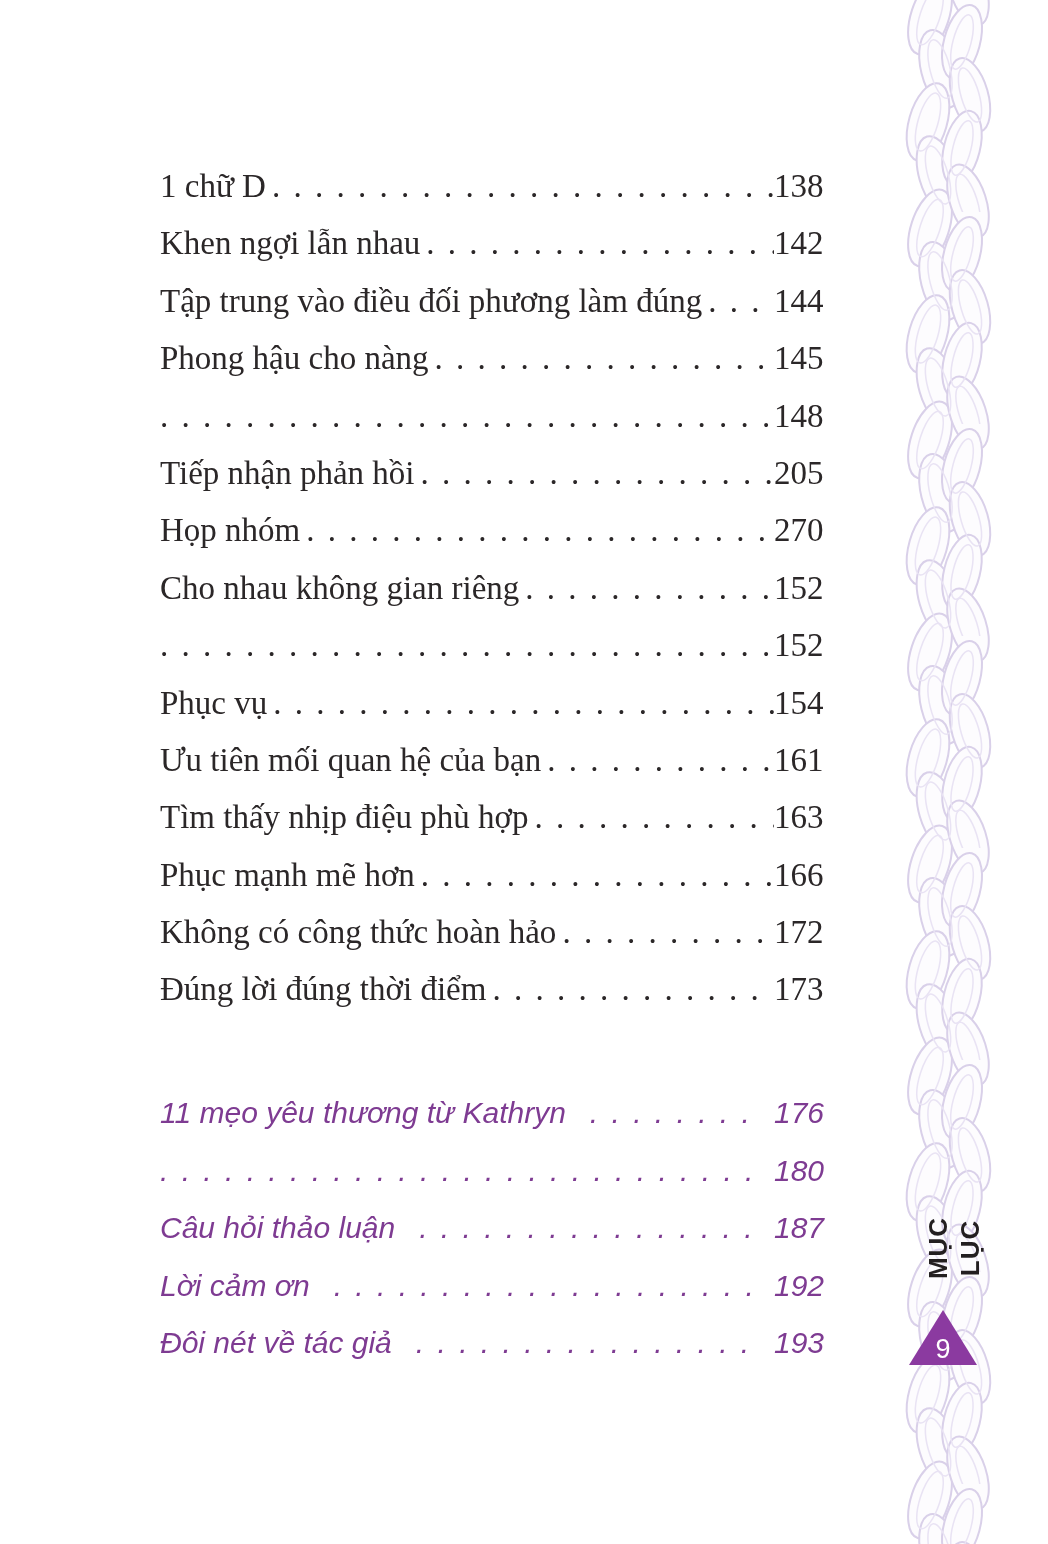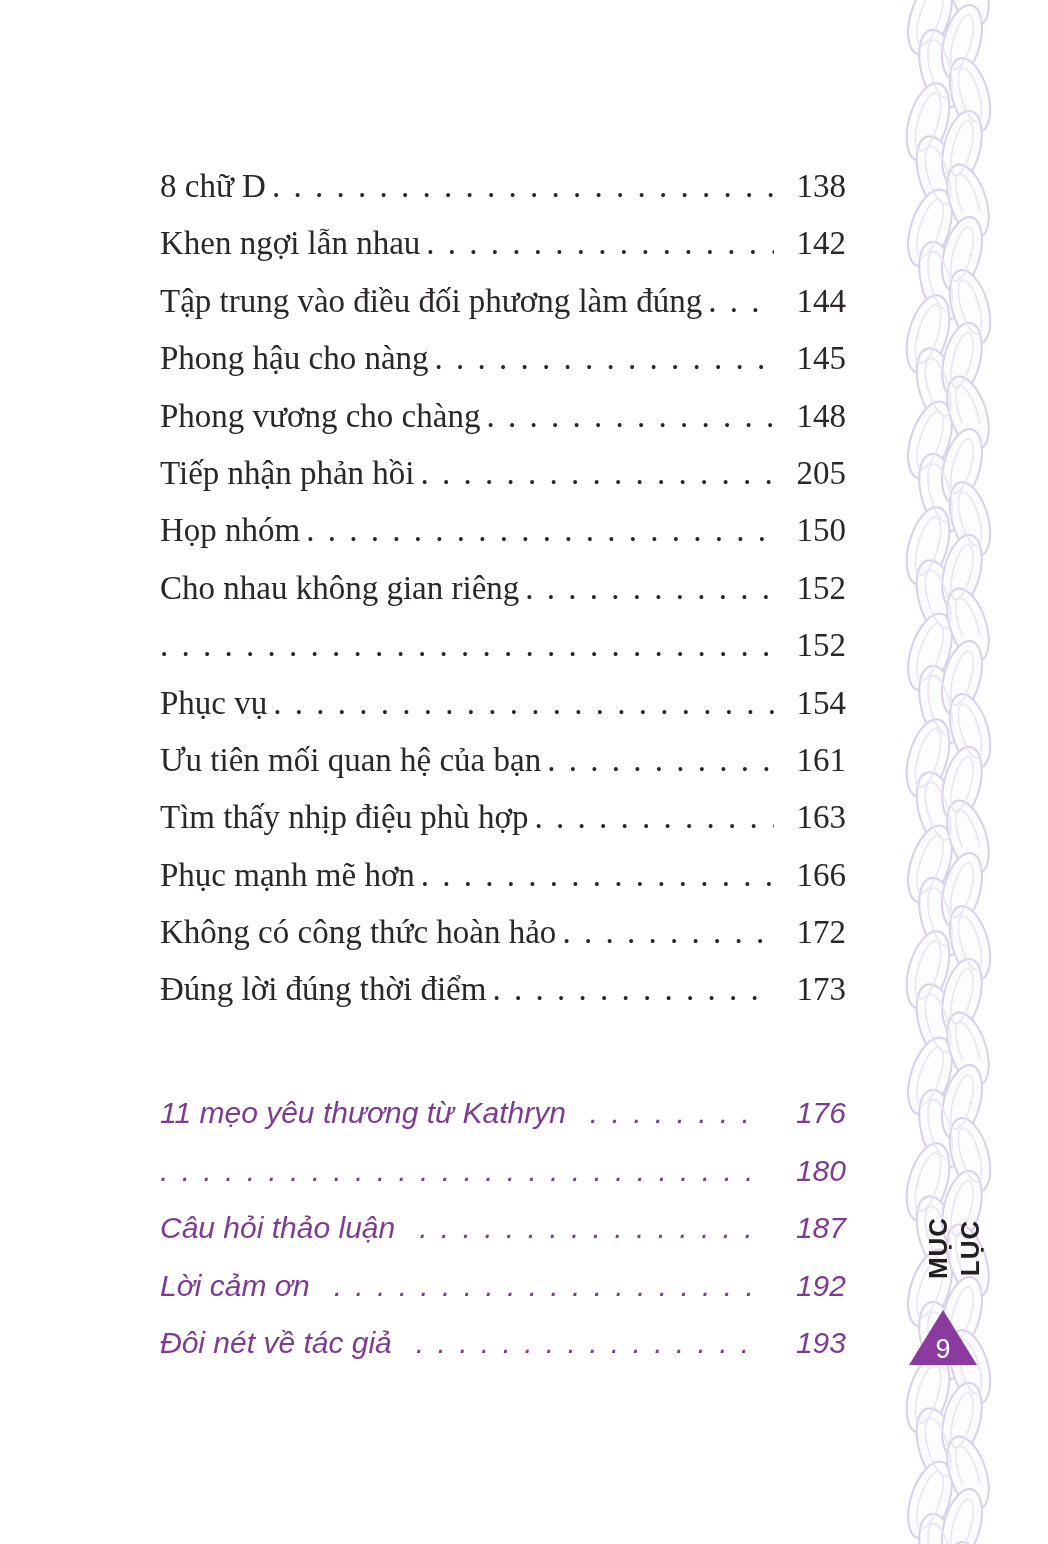--- a/index.html
+++ b/index.html
@@ -13,21 +13,21 @@
   .toc-back{top:1096px;}
 
   .toc-row{display:flex;align-items:baseline;height:57.4px;white-space:nowrap;}
   .toc-main .toc-row{font-size:33px;color:#2b2728;}
   .toc-back .toc-row{height:57.6px;font-family:"Liberation Sans",sans-serif;
        font-style:italic;font-size:30px;color:#7e3b92;gap:18px;}
 
   .toc-title{flex:0 0 auto;padding-right:6px;}
   .toc-leader{flex:1 1 auto;overflow:hidden;white-space:nowrap;
        word-spacing:3px;letter-spacing:1px;padding-right:4px;}
-  .toc-page{flex:0 0 auto;min-width:72px;text-align:right;}
+  .toc-page{flex:0 0 auto;min-width:72px;text-align:left;}
 
   .side-label{position:absolute;left:876px;top:1232px;width:124px;height:32px;
        transform:rotate(-90deg);transform-origin:50% 50%;
        font-family:"Liberation Sans",sans-serif;font-weight:bold;font-size:26px;
        letter-spacing:1px;color:#231f20;text-align:center;line-height:32px;z-index:3;}
 
   .page-triangle{position:absolute;left:909px;top:1310px;width:68px;height:55px;
        background:#8b3aa0;clip-path:polygon(50% 0,0 100%,100% 100%);z-index:4;
        display:flex;align-items:flex-end;justify-content:center;}
   .page-triangle .num{font-family:"Liberation Sans",sans-serif;font-size:27px;
@@ -65,21 +65,21 @@
         </g>
       </pattern>
     </defs>
     <rect x="0" y="0" width="130" height="1544" fill="url(#braid)"></rect>
   </svg>
 </div>
 
 <div class="toc-col toc-main">
 
     <div class="toc-row">
-      <span class="toc-title">8 chữ D</span>
+      <span class="toc-title">1 chữ D</span>
       <span class="toc-leader">. . . . . . . . . . . . . . . . . . . . . . . . . . . . . . . . . . . . . . . . . . . . . . . . . . . . . . . . . . . . </span>
       <span class="toc-page">138</span>
     </div>
 
     <div class="toc-row">
       <span class="toc-title">Khen ngợi lẫn nhau</span>
       <span class="toc-leader">. . . . . . . . . . . . . . . . . . . . . . . . . . . . . . . . . . . . . . . . . . . . . . . . . . . . . . . . . . . . </span>
       <span class="toc-page">142</span>
     </div>
 
@@ -89,35 +89,34 @@
       <span class="toc-page">144</span>
     </div>
 
     <div class="toc-row">
       <span class="toc-title">Phong hậu cho nàng</span>
       <span class="toc-leader">. . . . . . . . . . . . . . . . . . . . . . . . . . . . . . . . . . . . . . . . . . . . . . . . . . . . . . . . . . . . </span>
       <span class="toc-page">145</span>
     </div>
 
     <div class="toc-row">
-      <span class="toc-title">Phong vương cho chàng</span>
       <span class="toc-leader">. . . . . . . . . . . . . . . . . . . . . . . . . . . . . . . . . . . . . . . . . . . . . . . . . . . . . . . . . . . . </span>
       <span class="toc-page">148</span>
     </div>
 
     <div class="toc-row">
       <span class="toc-title">Tiếp nhận phản hồi</span>
       <span class="toc-leader">. . . . . . . . . . . . . . . . . . . . . . . . . . . . . . . . . . . . . . . . . . . . . . . . . . . . . . . . . . . . </span>
       <span class="toc-page">205</span>
     </div>
 
     <div class="toc-row">
       <span class="toc-title">Họp nhóm</span>
       <span class="toc-leader">. . . . . . . . . . . . . . . . . . . . . . . . . . . . . . . . . . . . . . . . . . . . . . . . . . . . . . . . . . . . </span>
-      <span class="toc-page">150</span>
+      <span class="toc-page">270</span>
     </div>
 
     <div class="toc-row">
       <span class="toc-title">Cho nhau không gian riêng</span>
       <span class="toc-leader">. . . . . . . . . . . . . . . . . . . . . . . . . . . . . . . . . . . . . . . . . . . . . . . . . . . . . . . . . . . . </span>
       <span class="toc-page">152</span>
     </div>
 
     <div class="toc-row">
       <span class="toc-leader">. . . . . . . . . . . . . . . . . . . . . . . . . . . . . . . . . . . . . . . . . . . . . . . . . . . . . . . . . . . . </span>

